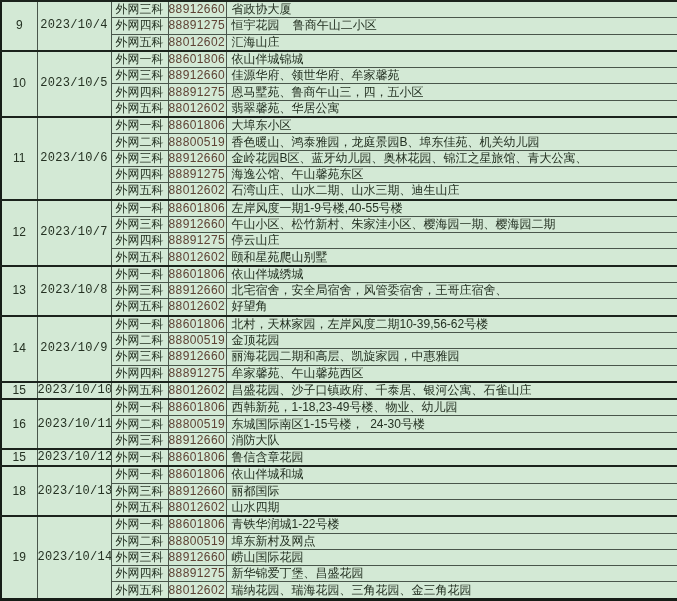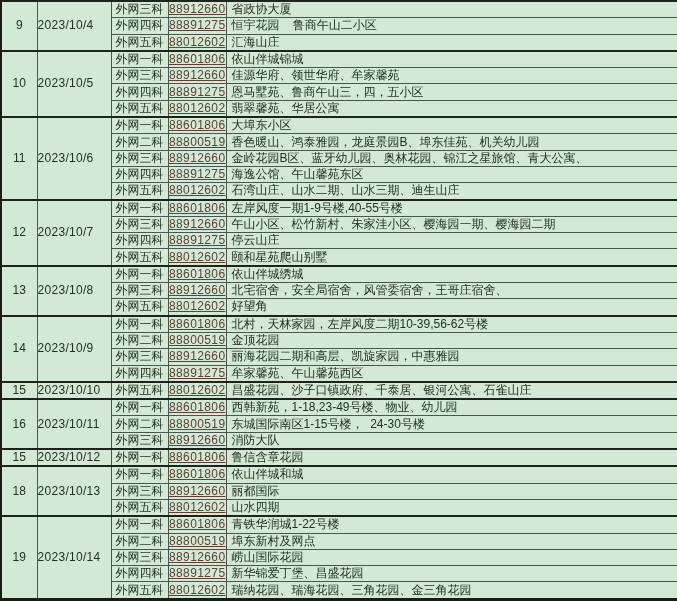--- a/index.html
+++ b/index.html
@@ -30,23 +30,23 @@
     font-size: 12px;
     line-height: 15px;
     color: #243122;
     padding: 0;
     overflow: hidden;
     white-space: pre;
     height: 16px;
   }
   tr.group-start td { border-top: 2px solid #1b231c; }
   td.col-no    { text-align: center; font-size: 12px; }
-  td.col-date  { text-align: left; letter-spacing: 0.3px; }
+  td.col-date  { text-align: center; letter-spacing: 0.3px; font-family: Liberation Mono, monospace; }
   td.col-dept  { text-align: center; }
-  td.col-phone { text-align: right; color: #5e4234; letter-spacing: 0.4px; text-decoration: underline; }
+  td.col-phone { text-align: left; color: #5e4234; letter-spacing: 0.4px; }
   td.col-loc   { text-align: left; padding-left: 5px; border-radius: 8px; }
 </style>
 </head>
 <body>
 
 <table class="schedule">
   <colgroup>
     <col class="c-no">
       <col class="c-date">
       <col class="c-dept">

